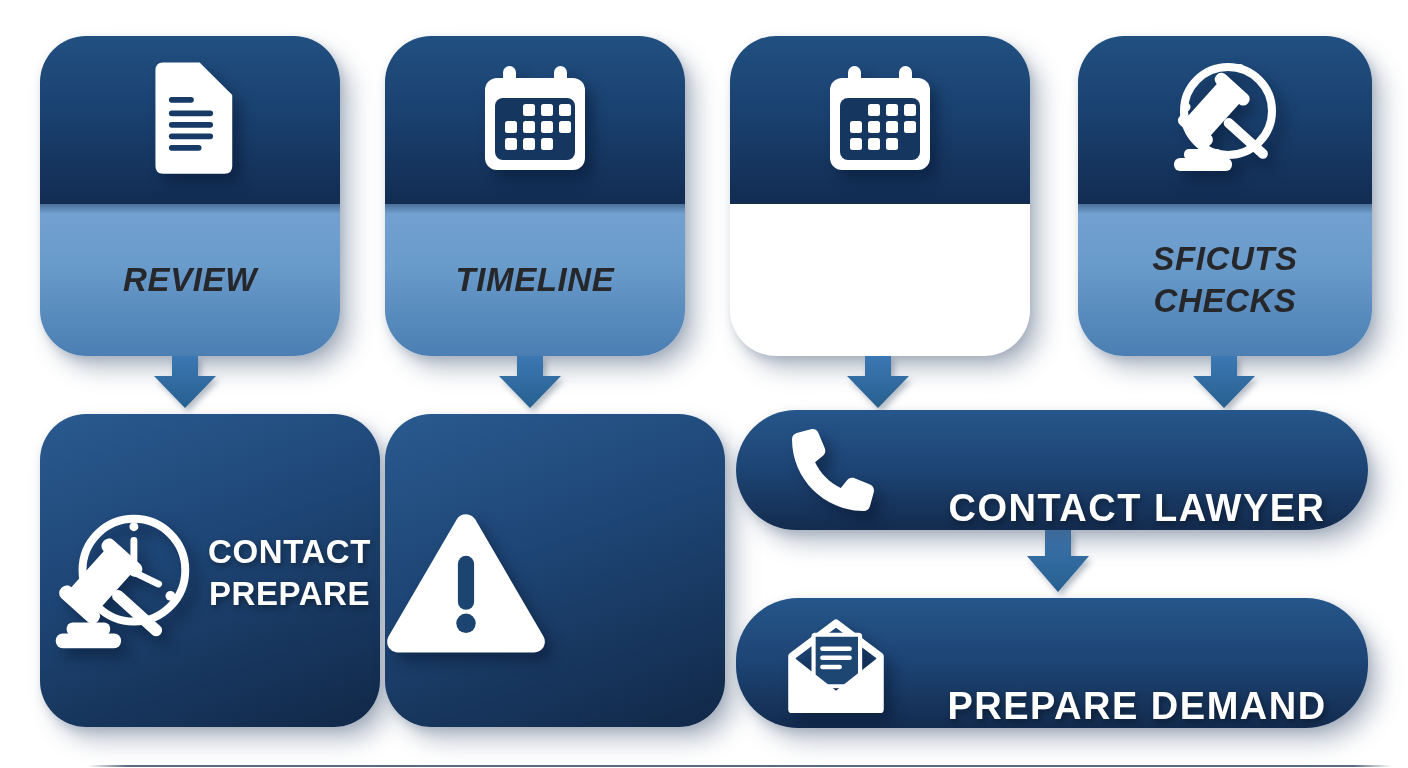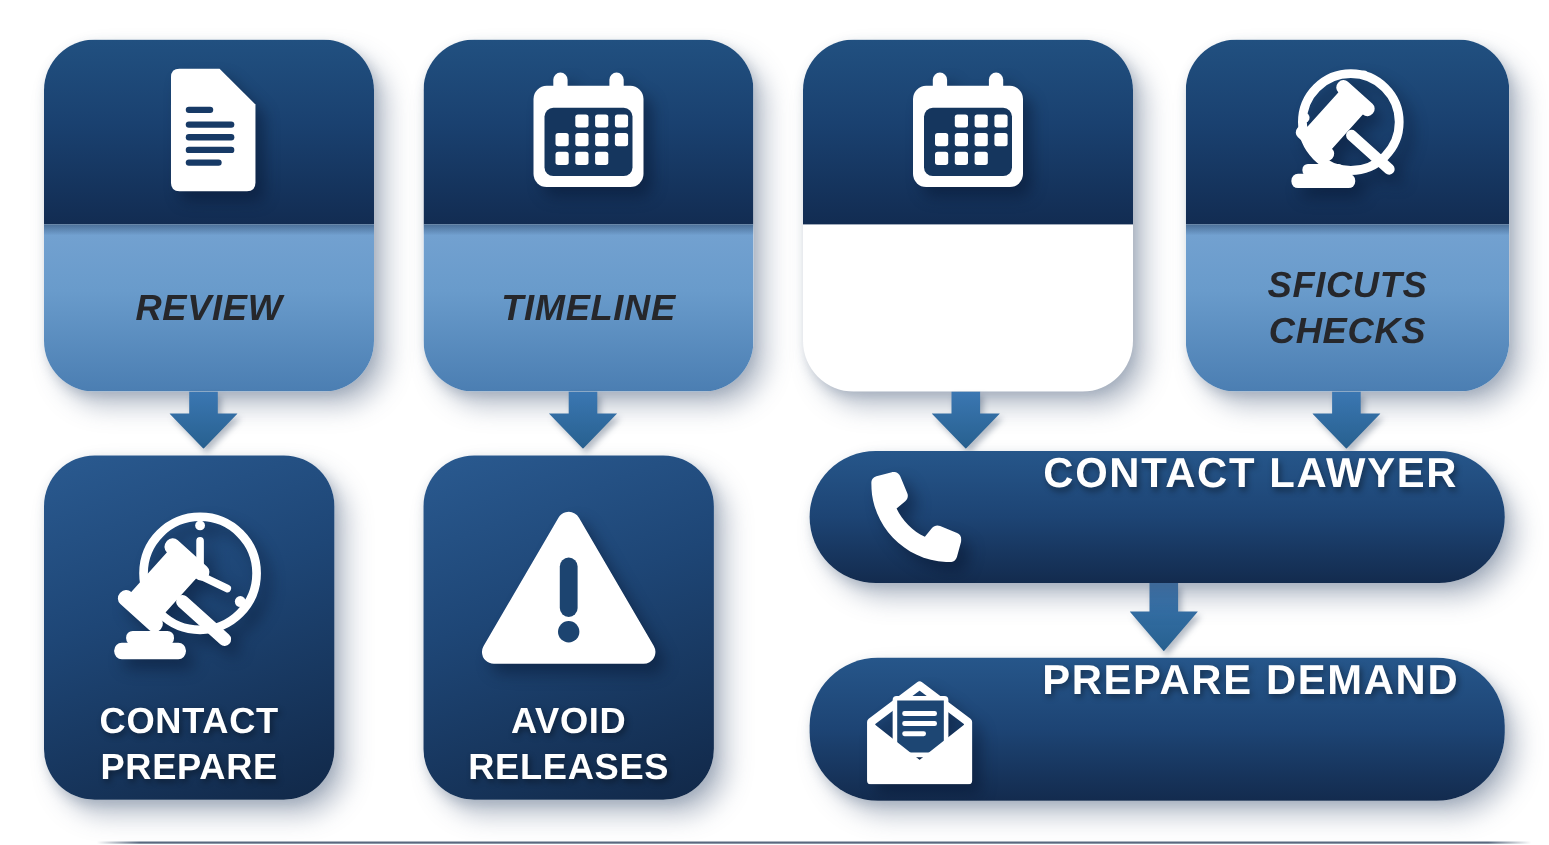--- a/index.html
+++ b/index.html
@@ -27,37 +27,37 @@
     content:"";position:absolute;left:0;right:0;top:0;height:10px;
     background:linear-gradient(180deg,rgba(8,28,58,.38),rgba(8,28,58,0));
   }
   .band-label{
     font-size:33px;font-weight:800;letter-spacing:.6px;line-height:1.26;
     color:#26272b;
     font-style:italic;
   }
   
   .card-bottom{
-    position:absolute;top:414px;height:313px;width:264px;
+    position:absolute;top:414px;height:313px;width:340px;
     border-radius:46px;overflow:hidden;
     background:linear-gradient(160deg,#2a5a90 0%,#1e4676 42%,#112848 100%);
     box-shadow:12px 14px 22px rgba(70,90,120,.35),2px 4px 10px rgba(70,90,120,.22);
-    display:flex;flex-direction:column;align-items:center;
+    display:flex;flex-direction:row;align-items:center;
   }
   .cb-icon{height:188px;display:flex;align-items:center;justify-content:center;margin-top:28px;}
   .cb-label{
     text-align:center;font-size:33px;font-weight:800;letter-spacing:.6px;line-height:1.26;
     color:#ffffff;text-shadow:2px 3px 6px rgba(0,0,0,.4);margin-top:4px;
   }
   
   .pill{
     position:absolute;left:736px;width:632px;border-radius:62px;overflow:hidden;
     background:linear-gradient(180deg,#26568a 0%,#1d4474 50%,#132b4e 100%);
     box-shadow:12px 14px 22px rgba(70,90,120,.35),2px 4px 10px rgba(70,90,120,.22);
-    display:flex;align-items:flex-start;
+    display:flex;align-items:flex-end;
   }
   #pill-contact{top:410px;height:120px;}
   #pill-demand{top:598px;height:130px;}
   .pill-icon{position:absolute;left:56px;top:0;bottom:0;display:flex;align-items:center;}
   .pill-label{
     flex:1;margin-left:170px;text-align:center;
     font-size:38px;font-weight:800;letter-spacing:1.5px;color:#ffffff;
     text-shadow:2px 3px 6px rgba(0,0,0,.4);
   }
   
@@ -212,24 +212,20 @@
   </div>
 
   <div class="card-bottom" style="left:385px">
     <div class="cb-icon">
       <svg class="glyph" width="162" height="146" viewBox="0 0 150 135">
         <path d="M75 12 L138 120 H12 Z" fill="#ffffff" stroke="#ffffff" stroke-width="20" stroke-linejoin="round"></path>
         <path d="M75 48 V83" stroke="#1c4470" stroke-width="15" stroke-linecap="round"></path>
         <circle cx="75" cy="103" r="9" fill="#1c4470"></circle>
       </svg>
     </div>
-    <div class="cb-label">
-      <div>AVOID</div>
-      <div>RELEASES</div>
-    </div>
   </div>
 
   <div class="pill" id="pill-contact">
     <div class="pill-icon">
       <svg class="glyph" width="82" height="82" viewBox="0 0 512 512">
         <path fill="#ffffff" d="M164.9 24.6c-7.7-18.6-28-28.5-47.4-23.2l-88 24C12.1 30.2 0 46 0 64c0 247.4 200.6 448 448 448 18 0 33.8-12.1 38.6-29.5l24-88c5.3-19.4-4.6-39.7-23.2-47.4l-96-40c-16.3-6.8-35.2-2.1-46.3 11.6L304.7 368C234.3 334.7 177.3 277.7 144 207.3l49.3-40.3c13.7-11.2 18.4-30 11.6-46.3l-40-96z"></path>
       </svg>
     </div>
     <div class="pill-label">CONTACT LAWYER</div>
   </div>

